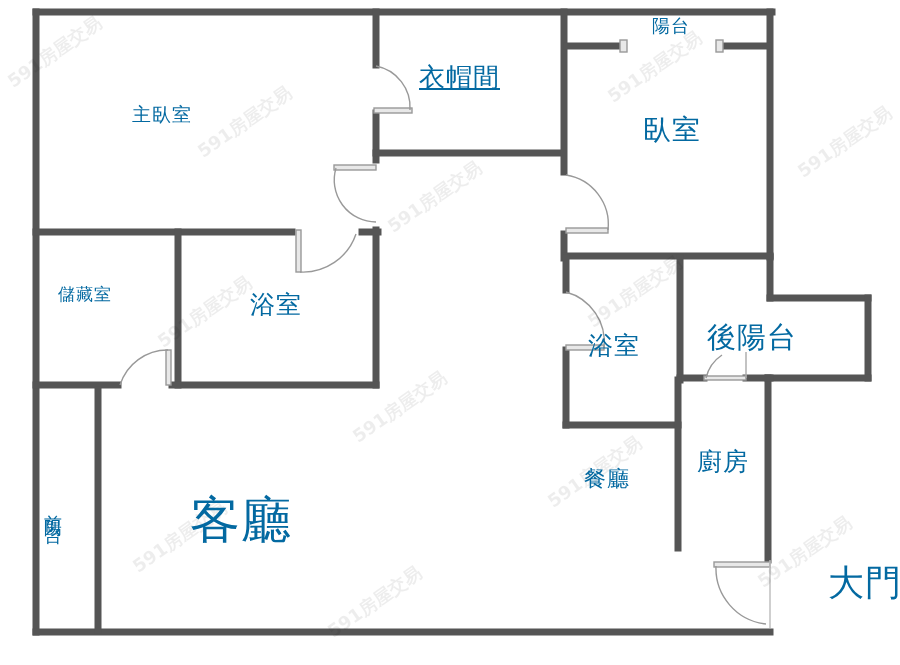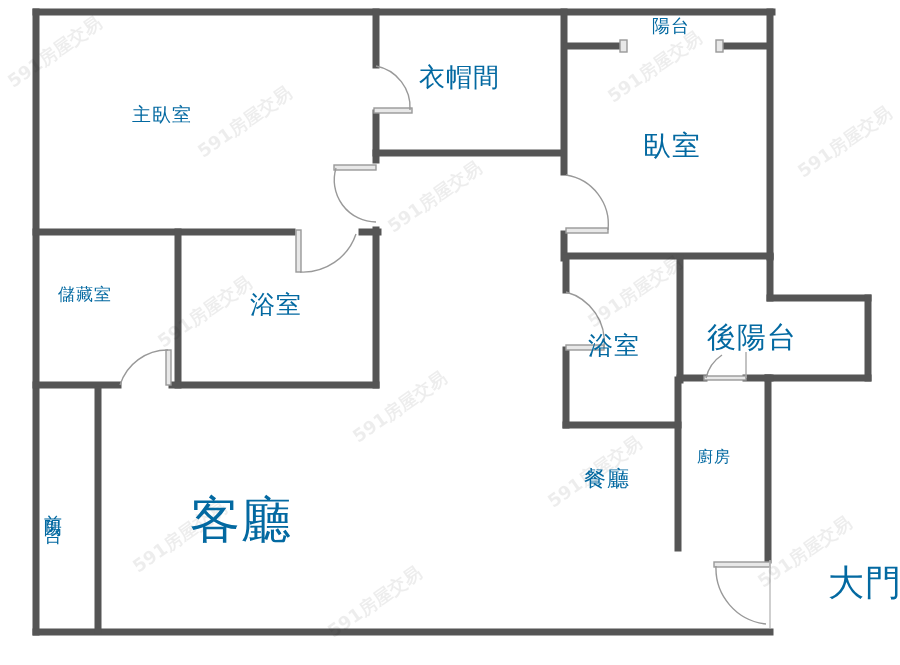--- a/index.html
+++ b/index.html
@@ -101,25 +101,25 @@
   <div class="wm" style="left:790px;top:130px;">591房屋交易</div>
   <div class="wm" style="left:150px;top:300px;">591房屋交易</div>
   <div class="wm" style="left:345px;top:395px;">591房屋交易</div>
   <div class="wm" style="left:540px;top:460px;">591房屋交易</div>
   <div class="wm" style="left:125px;top:525px;">591房屋交易</div>
   <div class="wm" style="left:320px;top:590px;">591房屋交易</div>
   <div class="wm" style="left:750px;top:540px;">591房屋交易</div>
   <div class="wm" style="left:580px;top:280px;">591房屋交易</div>
 
   <div class="lbl" style="left:132px;top:105px;font-size:19px;">主臥室</div>
-  <div class="lbl" style="left:419px;top:64px;font-size:26px;">衣帽間</div>
+  <div class="lbl" style="left:419px;top:64px;font-size:26px;text-decoration:underline;">衣帽間</div>
   <div class="lbl" style="left:652px;top:17px;font-size:18px;">陽台</div>
-  <div class="lbl" style="left:643px;top:132px;font-size:28px;">臥室</div>
+  <div class="lbl" style="left:643px;top:116px;font-size:28px;">臥室</div>
   <div class="lbl" style="left:58px;top:286px;font-size:17px;">儲藏室</div>
   <div class="lbl" style="left:250px;top:292px;font-size:25px;">浴室</div>
   <div class="lbl" style="left:588px;top:333px;font-size:25px;">浴室</div>
   <div class="lbl" style="left:707px;top:323px;font-size:29px;">後陽台</div>
   <div class="lbl vert" style="left:44px;top:500px;font-size:18px;">前陽台</div>
   <div class="lbl" style="left:190px;top:495px;font-size:50px;">客廳</div>
   <div class="lbl" style="left:584px;top:468px;font-size:22px;text-align:center;">餐廳</div>
-  <div class="lbl" style="left:697px;top:449px;font-size:16px;">廚房</div>
+  <div class="lbl" style="left:697px;top:449px;font-size:25px;">廚房</div>
   <div class="lbl" style="left:828px;top:565px;font-size:36px;">大門</div>
 </div>
 
 </body></html>

